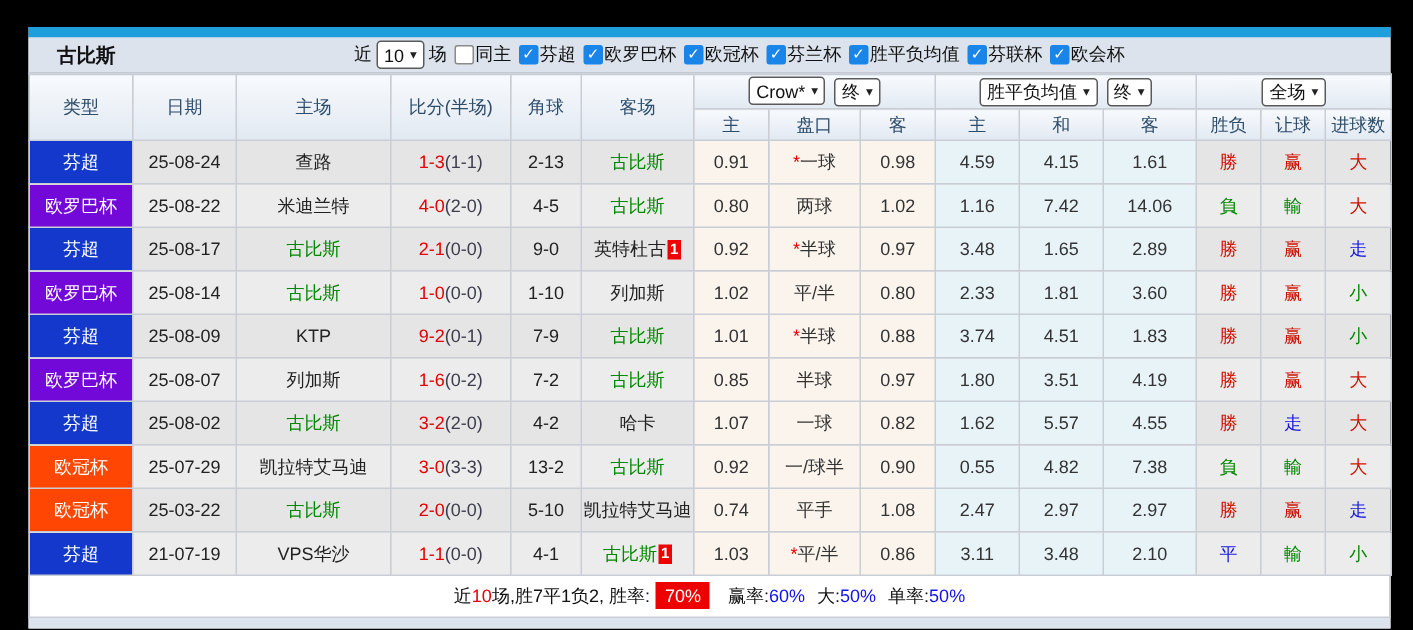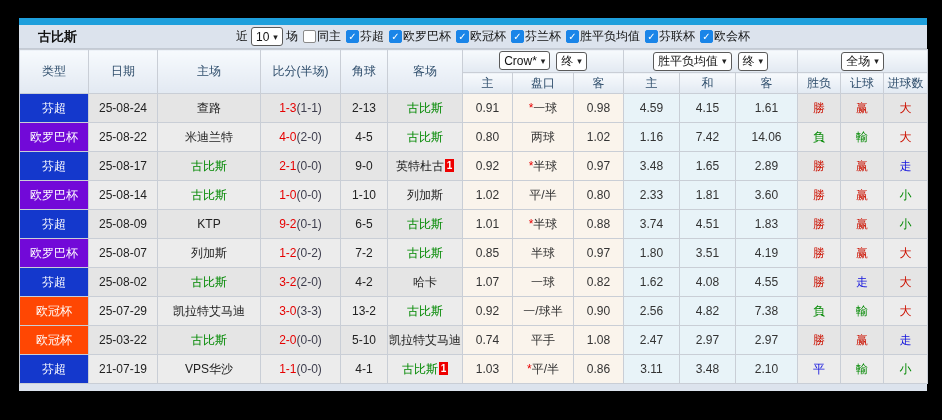--- a/index.html
+++ b/index.html
@@ -246,37 +246,37 @@
       <td class="avg">3.60</td>
       <td class="res c-red">勝</td>
       <td class="res c-red">赢</td>
       <td class="res c-green">小</td>
     </tr>
         <tr>
       <td class="league" style="background: rgb(20, 56, 204);">芬超</td>
       <td>25-08-09</td>
       <td class="team home"><span class="tname">KTP</span></td>
       <td class="score"><span class="ft">9-2</span><span class="ht">(0-1)</span></td>
-      <td>6-5</td>
+      <td>7-9</td>
       <td class="team away"><span class="tname green">古比斯</span></td>
       <td class="odds">1.01</td>
       <td class="odds"><span class="star">*</span><span>半球</span></td>
       <td class="odds">0.88</td>
       <td class="avg">3.74</td>
       <td class="avg">4.51</td>
       <td class="avg">1.83</td>
       <td class="res c-red">勝</td>
       <td class="res c-red">赢</td>
       <td class="res c-green">小</td>
     </tr>
         <tr>
       <td class="league" style="background: rgb(114, 9, 216);">欧罗巴杯</td>
       <td>25-08-07</td>
       <td class="team home"><span class="tname">列加斯</span></td>
-      <td class="score"><span class="ft">1-2</span><span class="ht">(0-2)</span></td>
+      <td class="score"><span class="ft">1-6</span><span class="ht">(0-2)</span></td>
       <td>7-2</td>
       <td class="team away"><span class="tname green">古比斯</span></td>
       <td class="odds">0.85</td>
       <td class="odds"><span class="star"></span><span>半球</span></td>
       <td class="odds">0.97</td>
       <td class="avg">1.80</td>
       <td class="avg">3.51</td>
       <td class="avg">4.19</td>
       <td class="res c-red">勝</td>
       <td class="res c-red">赢</td>
@@ -286,37 +286,37 @@
       <td class="league" style="background: rgb(20, 56, 204);">芬超</td>
       <td>25-08-02</td>
       <td class="team home"><span class="tname green">古比斯</span></td>
       <td class="score"><span class="ft">3-2</span><span class="ht">(2-0)</span></td>
       <td>4-2</td>
       <td class="team away"><span class="tname">哈卡</span></td>
       <td class="odds">1.07</td>
       <td class="odds"><span class="star"></span><span>一球</span></td>
       <td class="odds">0.82</td>
       <td class="avg">1.62</td>
-      <td class="avg">4.08</td>
+      <td class="avg">5.57</td>
       <td class="avg">4.55</td>
       <td class="res c-red">勝</td>
       <td class="res c-blue">走</td>
       <td class="res c-red">大</td>
     </tr>
         <tr>
       <td class="league" style="background: rgb(255, 71, 3);">欧冠杯</td>
       <td>25-07-29</td>
       <td class="team home"><span class="tname">凯拉特艾马迪</span></td>
       <td class="score"><span class="ft">3-0</span><span class="ht">(3-3)</span></td>
       <td>13-2</td>
       <td class="team away"><span class="tname green">古比斯</span></td>
       <td class="odds">0.92</td>
       <td class="odds"><span class="star"></span><span>一/球半</span></td>
       <td class="odds">0.90</td>
-      <td class="avg">2.56</td>
+      <td class="avg">0.55</td>
       <td class="avg">4.82</td>
       <td class="avg">7.38</td>
       <td class="res c-green">負</td>
       <td class="res c-green">輸</td>
       <td class="res c-red">大</td>
     </tr>
         <tr>
       <td class="league" style="background: rgb(255, 71, 3);">欧冠杯</td>
       <td>25-03-22</td>
       <td class="team home"><span class="tname green">古比斯</span></td>
@@ -346,15 +346,18 @@
       <td class="avg">3.11</td>
       <td class="avg">3.48</td>
       <td class="avg">2.10</td>
       <td class="res c-blue">平</td>
       <td class="res c-green">輸</td>
       <td class="res c-green">小</td>
     </tr>
       </tbody>
   </table>
 
+  <div class="summary">
+    <span>近</span><span class="num-red">10</span><span>场,胜7平1负2, 胜率:</span><span class="chip">70%</span><span class="seg">赢率:</span><span class="pct">60%</span><span class="seg">大:</span><span class="pct">50%</span><span class="seg">单率:</span><span class="pct">50%</span>
+  </div>
 
   <div class="footer"></div>
 </div>
 
 </body></html>

